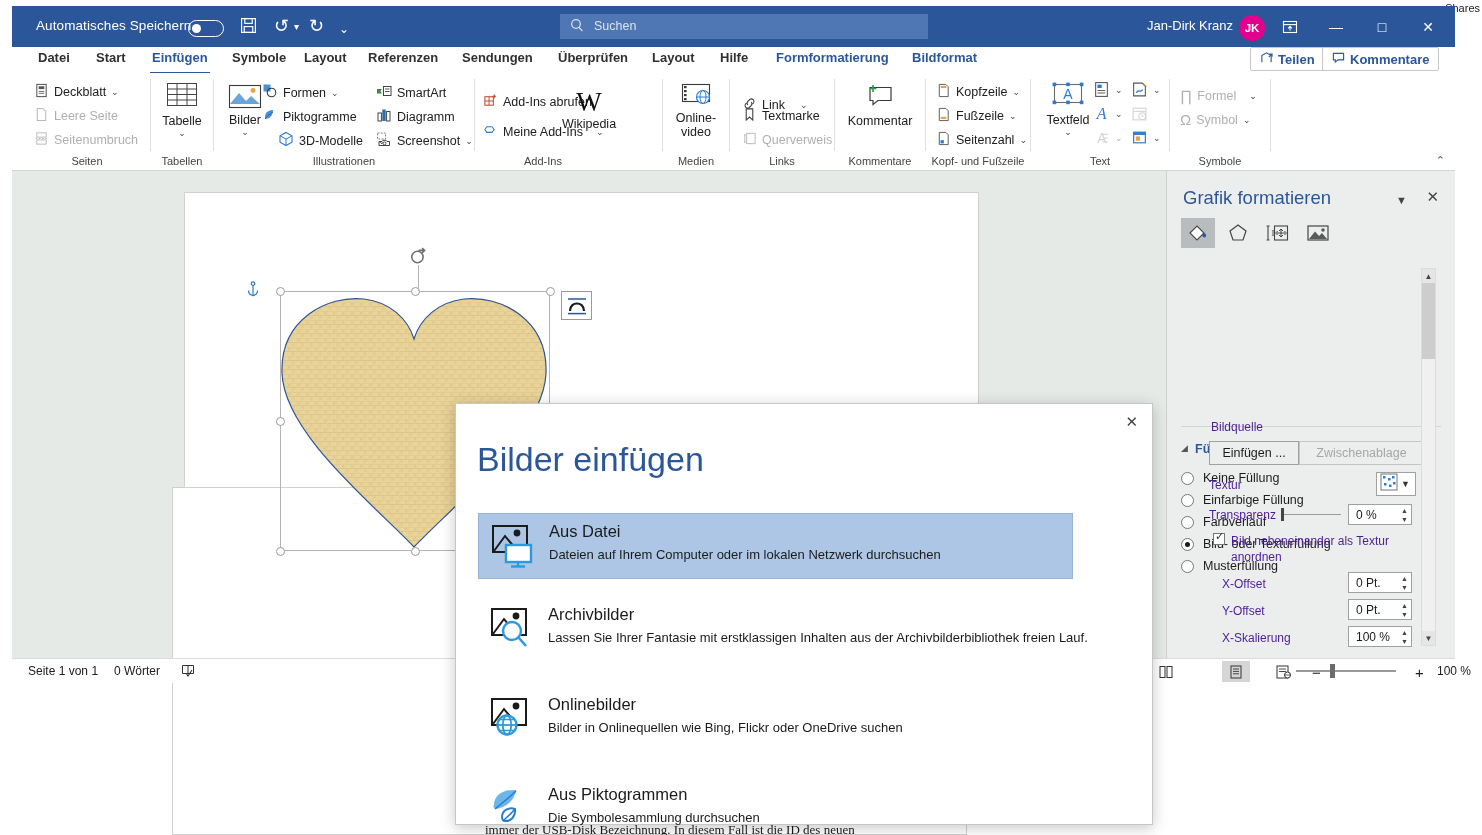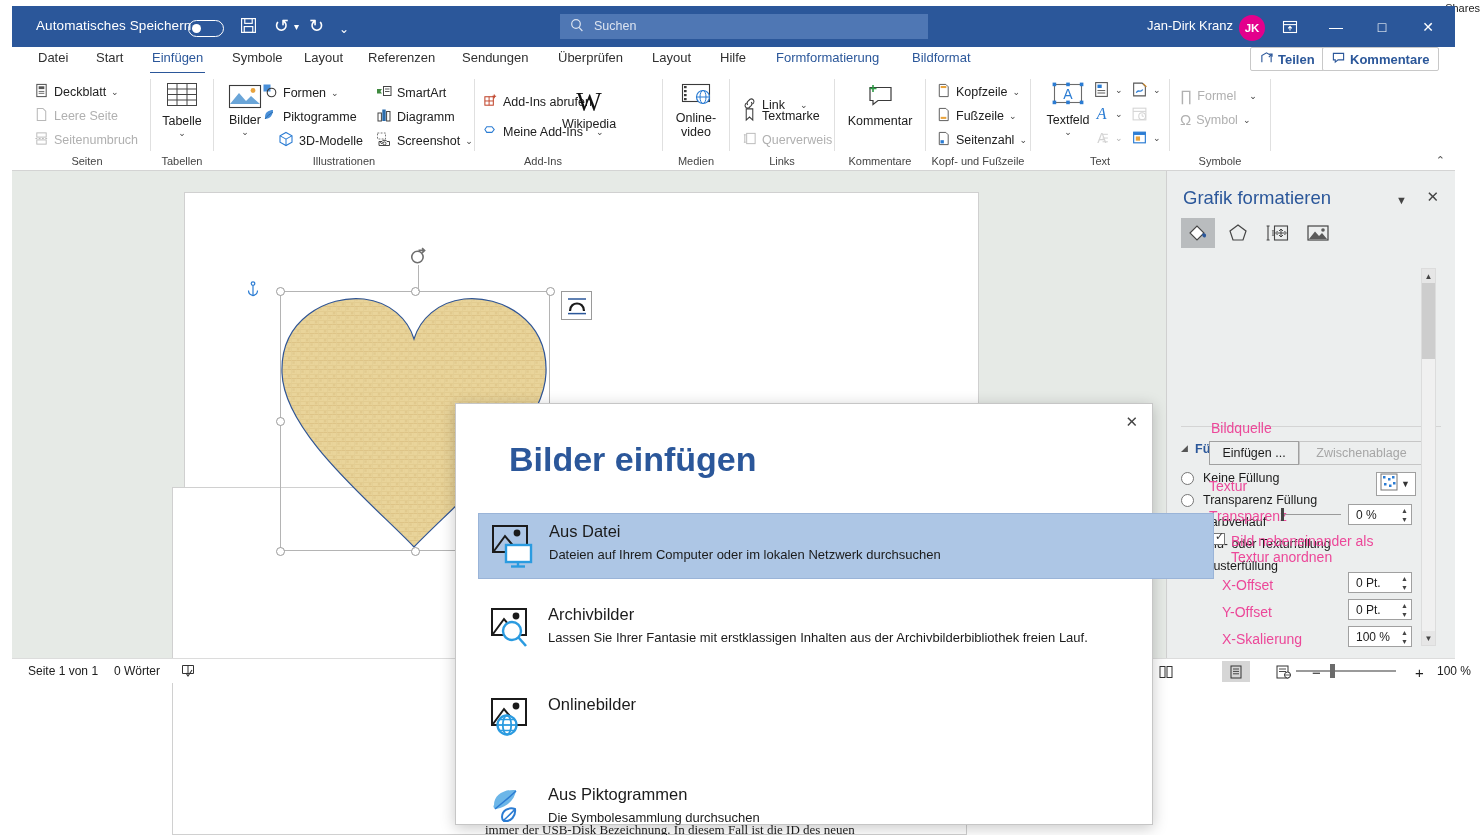--- a/index.html
+++ b/index.html
@@ -76,20 +76,21 @@
   .winbtn {
     position: absolute; top: 0; width: 46px; height: 41px;
     display: flex; align-items: center; justify-content: center;
     color: #ffffff; font-size: 14px;
   }
 
   
   .tabs {
     position: absolute; top: 47px; left: 12px; width: 1443px; height: 26px;
     background: #ffffff;
+    font-weight: bold;
   }
   .tab {
     position: absolute; top: 3px; height: 22px;
     font-size: 13px; color: #303030; white-space: nowrap;
     padding: 0 2px;
   }
   .tab.ctx { color: #2b579a; }
   .tab.active { color: #2b579a; }
   .tab.active::after {
     content: ""; position: absolute; left: 0; right: 0; bottom: -2px;
@@ -241,21 +242,21 @@
   .radio-row { position: absolute; left: 36px; font-size: 12.5px; color: #1b1b1b; }
   .radio {
     position: absolute; left: -22px; top: 1px;
     width: 13px; height: 13px; border-radius: 50%;
     border: 1px solid #767676; background: #ffffff;
   }
   .radio.checked::after {
     content: ""; position: absolute; left: 3px; top: 3px;
     width: 5px; height: 5px; border-radius: 50%; background: #1b1b1b;
   }
-  .pane-lbl { position: absolute; font-size: 14px; color: #ec4899; }
+  .pane-lbl { position: absolute; font-size: 12px; color: #4c1d95; }
   .pane-btn {
     position: absolute; height: 24px; border: 1px solid #a0a0a0;
     background: #eceeee; font-size: 12.5px; color: #1b1b1b;
     display: flex; align-items: center; justify-content: center; padding: 0 8px;
   }
   .pane-btn.dis { color: #a6a6a6; border-color: #c6c6c6; }
   .spin {
     position: absolute; height: 21px; width: 64px;
     border: 1px solid #a0a0a0; background: #ffffff;
     font-size: 12px; color: #1b1b1b;
@@ -304,24 +305,24 @@
     position: absolute; left: 455px; top: 403px; width: 698px; height: 422px;
     background: #ffffff; border: 1px solid #c6c6c6;
     box-shadow: 0 3px 14px rgba(0,0,0,.22);
   }
   .modal-close {
     position: absolute; right: 14px; top: 10px;
     font-size: 15px; color: #444; line-height: 1;
   }
   .modal-title {
     position: absolute; left: 21px; top: 36px;
-    font-size: 34px; color: #2b579a; font-weight: 700; margin-left: 32px;
+    font-size: 34px; color: #2b579a; font-weight: 400;
   }
   .modal-item {
-    position: absolute; left: 22px; width: 736px; height: 66px;
+    position: absolute; left: 22px; width: 595px; height: 66px;
   }
   .modal-item.sel { background: #adc6e5; border: 1px solid #9ab4d8; }
   .mi-title {
     position: absolute; left: 70px; top: 8px;
     font-size: 16.5px; color: #1b1b1b;
   }
   .mi-desc {
     position: absolute; left: 70px; top: 32px; width: 575px;
     font-size: 13px; color: #1b1b1b; line-height: 17px;
   }
@@ -876,21 +877,21 @@
     <div class="pane-rule"></div>
     <div class="sec-tri">◢</div>
     <div class="pane-sec">Füllung</div>
 
     <div class="radio-row" style="top:300px">
       <span class="radio"></span>
       <span>Keine Füllung</span>
     </div>
     <div class="radio-row" style="top:322px">
       <span class="radio"></span>
-      <span>Transparenz Füllung</span>
+      <span>Einfarbige Füllung</span>
     </div>
     <div class="radio-row" style="top:344px">
       <span class="radio"></span>
       <span>Farbverlauf</span>
     </div>
     <div class="radio-row" style="top:366px">
       <span class="radio checked"></span>
       <span>Bild- oder Texturfüllung</span>
     </div>
     <div class="radio-row" style="top:388px">
@@ -1006,20 +1007,21 @@
             <path d="M3 27 L14 12 L24 24" fill="none" stroke="#1b1b1b" stroke-width="2"></path>
             <circle cx="26" cy="9" r="3.4" fill="#1b1b1b"></circle>
             <circle cx="17" cy="28" r="9.5" fill="#ffffff" stroke="#2b9be0" stroke-width="2.3"></circle>
             <ellipse cx="17" cy="28" rx="4.2" ry="9.5" fill="none" stroke="#2b9be0" stroke-width="1.8"></ellipse>
             <line x1="7.5" y1="28" x2="26.5" y2="28" stroke="#2b9be0" stroke-width="1.8"></line>
             <line x1="9" y1="22.5" x2="25" y2="22.5" stroke="#2b9be0" stroke-width="1.5"></line>
             <line x1="9" y1="33.5" x2="25" y2="33.5" stroke="#2b9be0" stroke-width="1.5"></line>
           </svg>
       </span>
       <div class="mi-title">Onlinebilder</div>
+      <div class="mi-desc">Bilder in Onlinequellen wie Bing, Flickr oder OneDrive suchen</div>
     </div>
 
     <div class="modal-item" style="top:373px">
       <span class="mi-icon">
         <svg width="50" height="46" viewBox="0 0 50 46">
             <path d="M4 18 C4 8 14 2 26 3 C25 12 18 20 6 22 C6 22 2 21 4 18 z" fill="#6cb6e8"></path>
             <path d="M5 22 C12 16 20 10 26 4" fill="none" stroke="#2b7cd3" stroke-width="1.6"></path>
             <path d="M12 30 C12 23 19 20 25 22 C26 29 21 35 14 34 C12 33 12 31 12 30 z" fill="none" stroke="#2b7cd3" stroke-width="2"></path>
             <path d="M13 34 C17 30 22 26 25 22" fill="none" stroke="#2b7cd3" stroke-width="1.6"></path>
           </svg>

